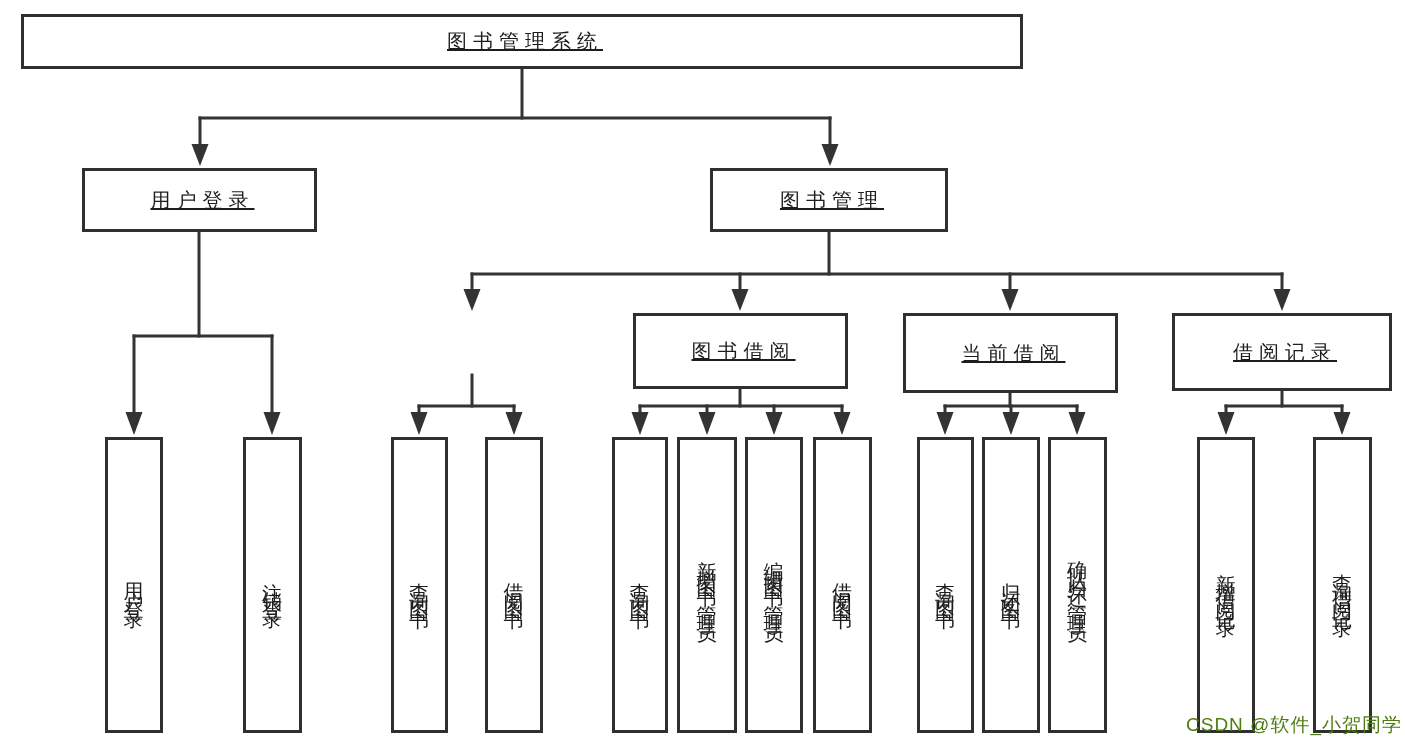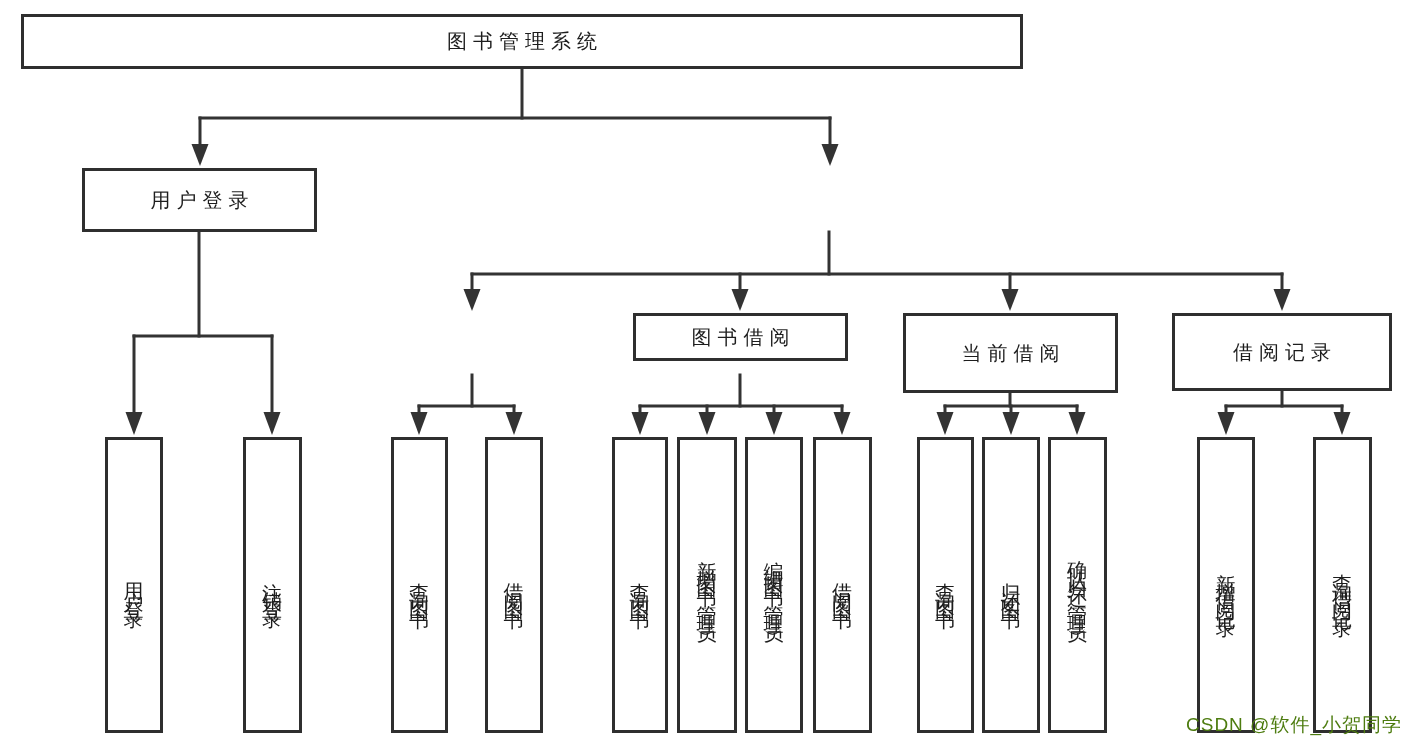--- a/index.html
+++ b/index.html
@@ -16,21 +16,21 @@
     position:absolute;
     box-sizing:border-box;
     background:#ffffff;
     border:3px solid #2f2f2f;
     display:flex;
     align-items:center;
     justify-content:center;
     color:#1d1d1d;
     z-index:2;
   }
-  .hbox{font-size:20px;letter-spacing:6px;text-indent:6px;white-space:nowrap;}
+  .hbox{font-size:20px;letter-spacing:6px;text-indent:6px;white-space:nowrap;text-decoration:underline;}
   .vbox{top:437px;height:296px;}
   .vbox .vlabel{
     writing-mode:vertical-rl;
     text-orientation:mixed;
     font-size:20px;
     line-height:1;
     letter-spacing:9px;
     white-space:nowrap;
     color:#1d1d1d;
   }
@@ -114,22 +114,25 @@
     </g>
   </svg>
 
   <div class="box hbox" style="left:21px;top:14px;width:1002px;height:55px;">
     <span>图书管理系统</span>
   </div>
 
   <div class="box hbox" style="left:82px;top:168px;width:235px;height:64px;">
     <span>用户登录</span>
   </div>
+  <div class="box hbox" style="left:710px;top:168px;width:238px;height:64px;">
+    <span>图书管理</span>
+  </div>
 
-  <div class="box hbox" style="left:633px;top:313px;width:215px;height:48px;">
+  <div class="box hbox" style="left:633px;top:313px;width:215px;height:76px;">
     <span>图书借阅</span>
   </div>
   <div class="box hbox" style="left:903px;top:313px;width:215px;height:80px;">
     <span>当前借阅</span>
   </div>
   <div class="box hbox" style="left:1172px;top:313px;width:220px;height:78px;">
     <span>借阅记录</span>
   </div>
 
   <div class="box vbox" style="left:105px;width:58px;">

